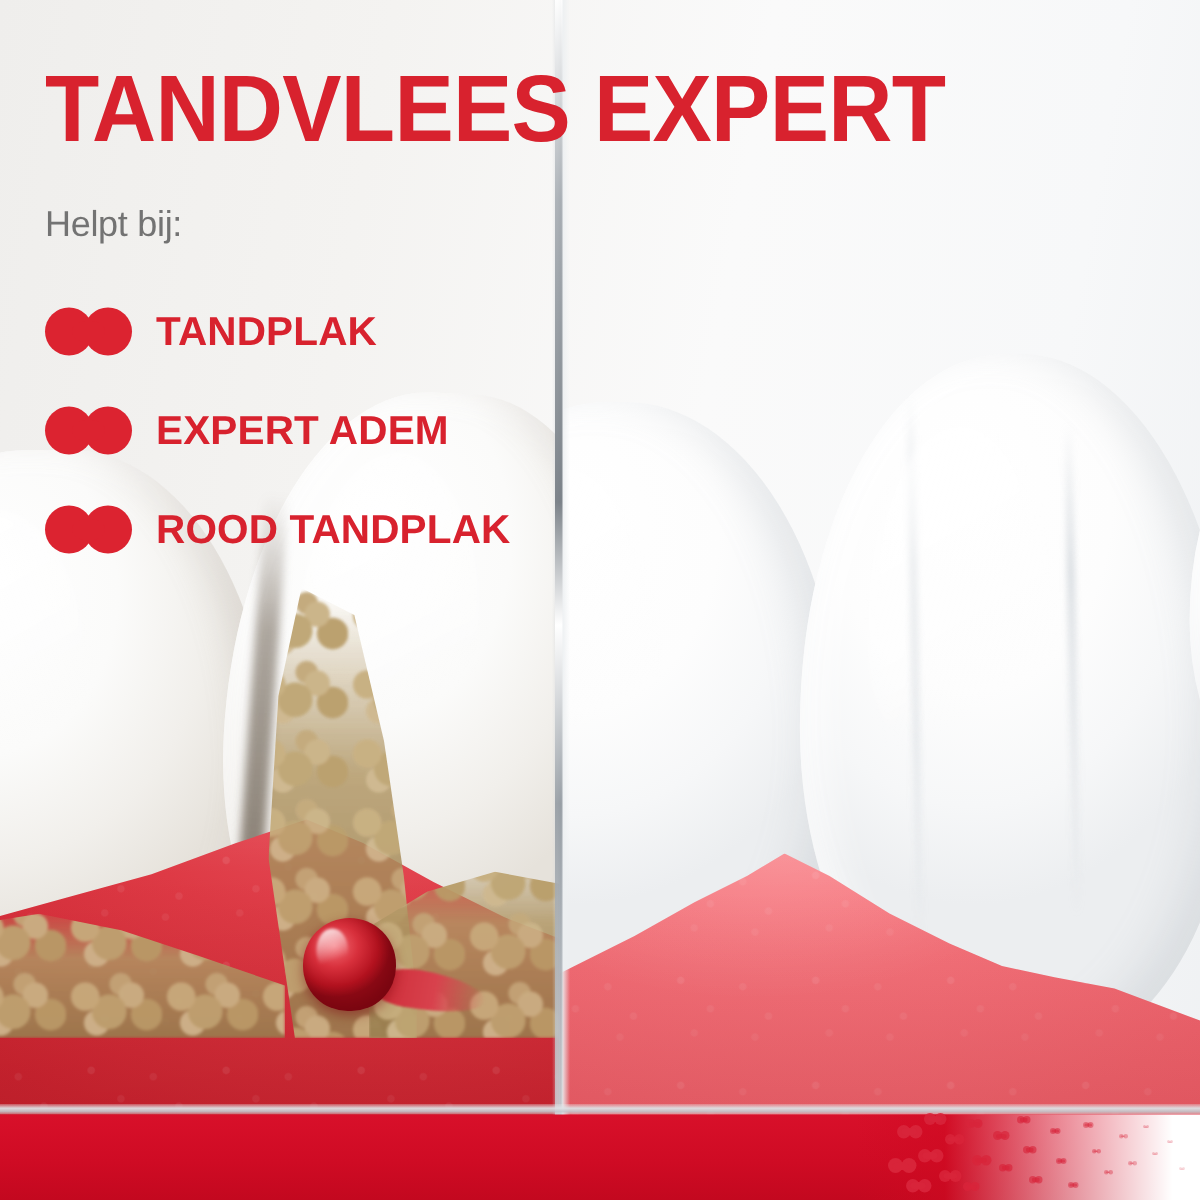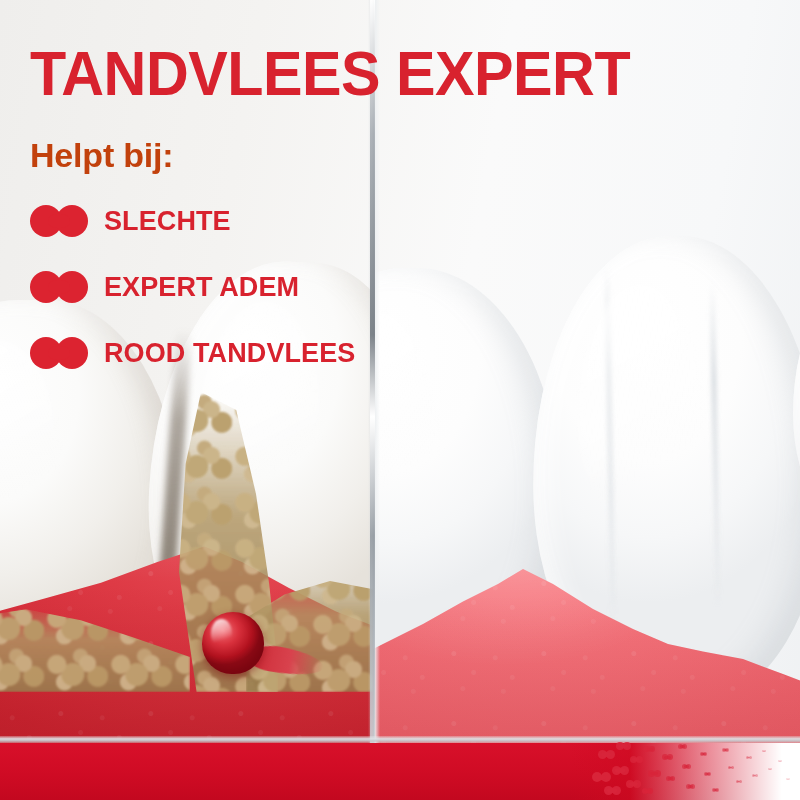--- a/index.html
+++ b/index.html
@@ -215,21 +215,21 @@
   .headline {
     position:absolute; left:30px; top:42px;
     font-size:63px; line-height:1.0;
     font-weight:700; letter-spacing:-0.5px;
     color:#d8222e;
     transform:scaleX(.94); transform-origin:left center;
     white-space:nowrap;
   }
   .subhead {
     position:absolute; left:30px; top:136px;
-    font-size:34px; font-weight:700; color:#c2410c;
+    font-size:24px; font-weight:400; color:#737373;
     letter-spacing:-.2px;
   }
   .benefits { position:absolute; left:30px; top:198px; }
   .benefit {
     display:flex; align-items:center; height:46px; margin-bottom:20px;
   }
   .peanut {
     position:relative; width:58px; height:32px; flex:0 0 58px; margin-right:16px;
   }
   .peanut .lobe {
@@ -393,33 +393,33 @@
   <div class="headline">TANDVLEES EXPERT</div>
   <div class="subhead">Helpt bij:</div>
 
   <div class="benefits" id="benefits">
       <div class="benefit">
         <span class="peanut">
           <span class="lobe l"></span>
           <span class="lobe r"></span>
           <span class="waist"></span>
         </span>
-        <span class="benefit-label">SLECHTE</span>
+        <span class="benefit-label">TANDPLAK</span>
       </div>
       <div class="benefit">
         <span class="peanut">
           <span class="lobe l"></span>
           <span class="lobe r"></span>
           <span class="waist"></span>
         </span>
         <span class="benefit-label">EXPERT ADEM</span>
       </div>
       <div class="benefit">
         <span class="peanut">
           <span class="lobe l"></span>
           <span class="lobe r"></span>
           <span class="waist"></span>
         </span>
-        <span class="benefit-label">ROOD TANDVLEES</span>
+        <span class="benefit-label">ROOD TANDPLAK</span>
       </div>
     </div>
 
 </div>
 
 </body></html>

